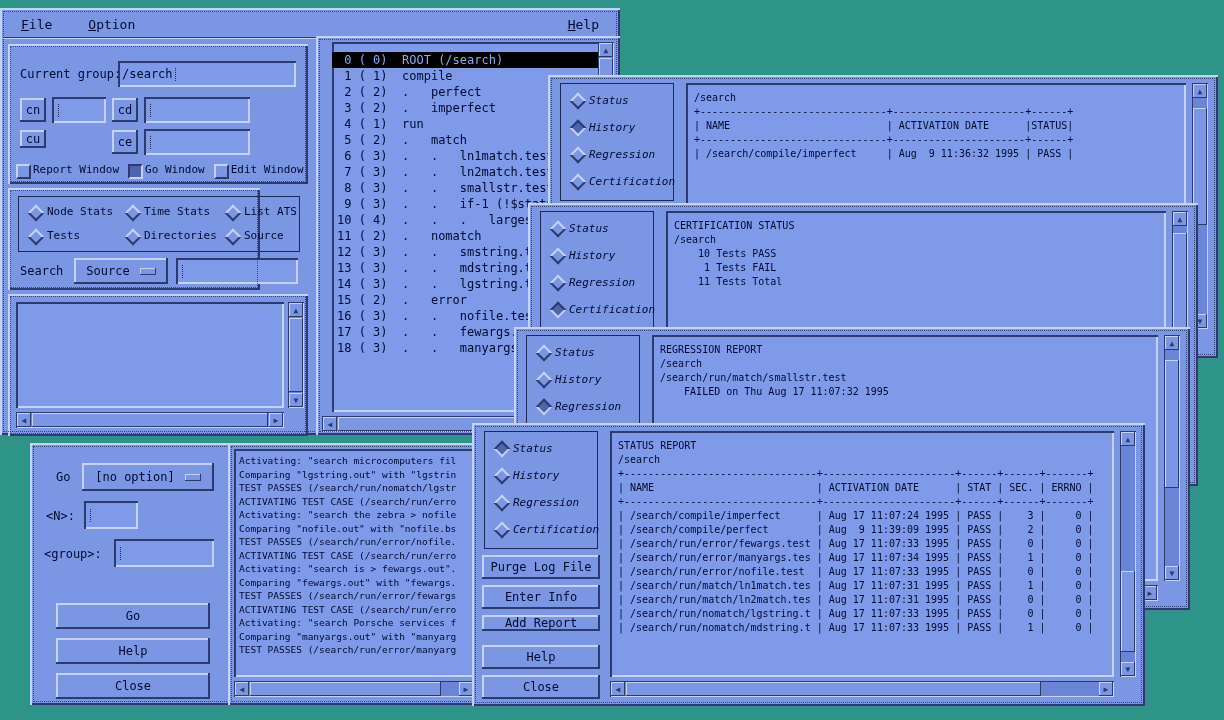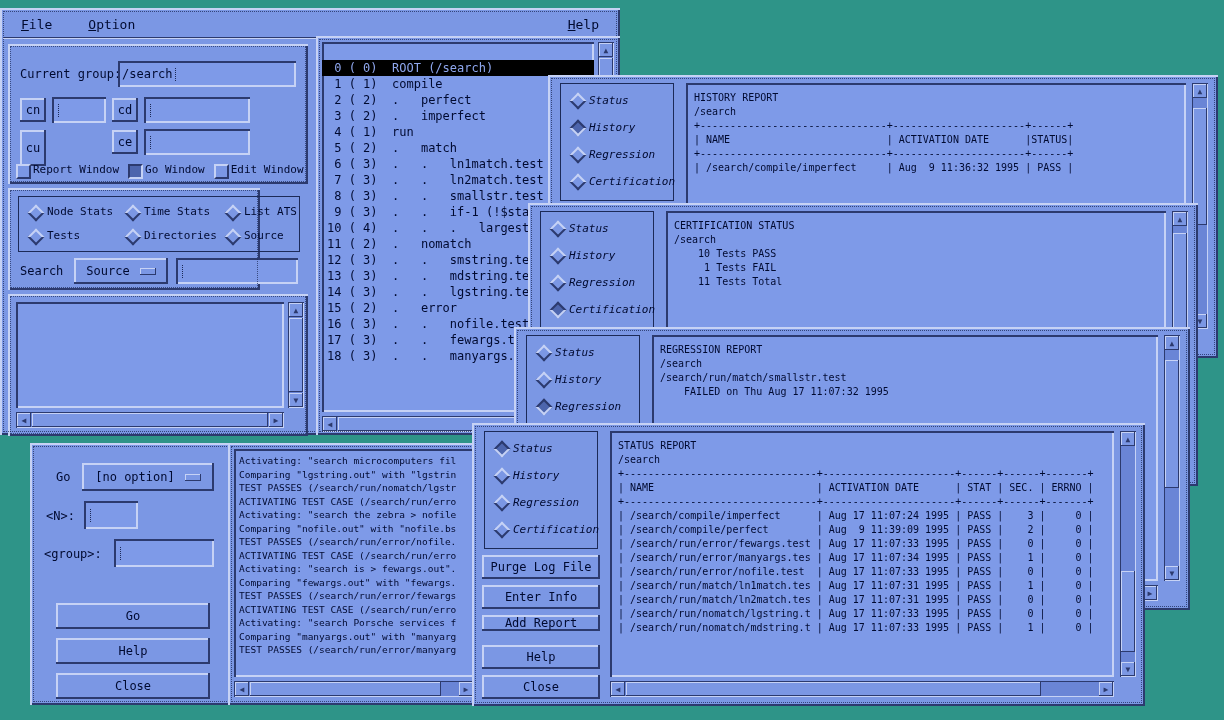--- a/index.html
+++ b/index.html
@@ -70,21 +70,21 @@
        border-width:2px;border-style:solid;border-color:var(--lt) var(--dk) var(--dk) var(--lt);}
   .check-item.selected::before{background:var(--pressed);
        border-color:var(--dk) var(--lt) var(--lt) var(--dk);}
 
   .obox{position:absolute;border:1px solid var(--dkline);display:grid;
        grid-template-columns:97px 100px 82px;align-content:space-evenly;padding-left:8px;}
 
   .rpanel{position:absolute;border:1px solid var(--dkline);padding:7px 0 0 8px;}
   .rpanel .radio-item{height:27px;line-height:20px;font-style:italic;}
 
-  .tree-view{padding:18px 0;overflow:hidden;}
+  .tree-view{padding:10px 0;overflow:hidden;margin-left:10px;}
   .tree-row{height:16px;line-height:16px;font-size:12px;color:var(--ink);
        white-space:pre;padding-left:5px;}
   .tree-row.selected{background:var(--selbg);color:var(--seltx);}
 
   .rtext{overflow:hidden;padding:8px 0 0 8px;}
   .rline{font-size:10px;line-height:14px;color:var(--ink);white-space:pre;}
   .ltext{overflow:hidden;padding:5px 0 0 5px;}
   .lline{font-size:9.5px;line-height:13.5px;color:var(--ink);white-space:pre;}
 
   
@@ -124,21 +124,21 @@
           <span class="caret"></span>
       </div>
       <div class="btn" style="left:12px;top:54px;width:26px;height:24px">cn</div>
       <div class="field" style="left:44px;top:53px;width:54px;height:26px">
           <span class="caret"></span>
         </div>
       <div class="btn" style="left:104px;top:54px;width:26px;height:24px">cd</div>
       <div class="field" style="left:136px;top:53px;width:106px;height:26px">
           <span class="caret"></span>
         </div>
-      <div class="btn" style="left:12px;top:86px;width:26px;height:36px">cu</div>
+      <div class="btn" style="left:12px;top:86px;width:26px;height:18px">cu</div>
       <div class="btn" style="left:104px;top:86px;width:26px;height:24px">ce</div>
       <div class="field" style="left:136px;top:85px;width:106px;height:26px">
           <span class="caret"></span>
         </div>
       <div style="position:absolute;left:8px;top:118px;width:288px;display:flex;gap:9px" data-list="main.current_group.checkboxes">
           <div class="check-item">Report Window</div>
           <div class="check-item selected">Go Window</div>
           <div class="check-item">Edit Window</div>
         </div>
     </div>
@@ -220,21 +220,20 @@
   </div>
 
   <div class="win" style="left:548px;top:75px;width:670px;height:283px;z-index:3">
     <div class="rpanel" style="left:12px;top:8px;width:114px;height:118px" data-list="radio_sets.history">
         <div class="radio-item">Status</div>
         <div class="radio-item selected">History</div>
         <div class="radio-item">Regression</div>
         <div class="radio-item">Certification</div>
       </div>
     <div class="sunken rtext" style="left:138px;top:8px;width:500px;height:246px" data-list="reports.history.lines">
-        <div class="rline">HISTORY REPORT</div>
         <div class="rline"></div>
         <div class="rline">/search</div>
         <div class="rline"></div>
         <div class="rline">+-------------------------------+----------------------+------+</div>
         <div class="rline">| NAME                          | ACTIVATION DATE      |STATUS|</div>
         <div class="rline">+-------------------------------+----------------------+------+</div>
         <div class="rline">| /search/compile/imperfect     | Aug  9 11:36:32 1995 | PASS |</div>
       </div>
     <div class="vsb" style="left:644px;top:8px;height:246px">
       <div class="sb-btn up">▲</div>

